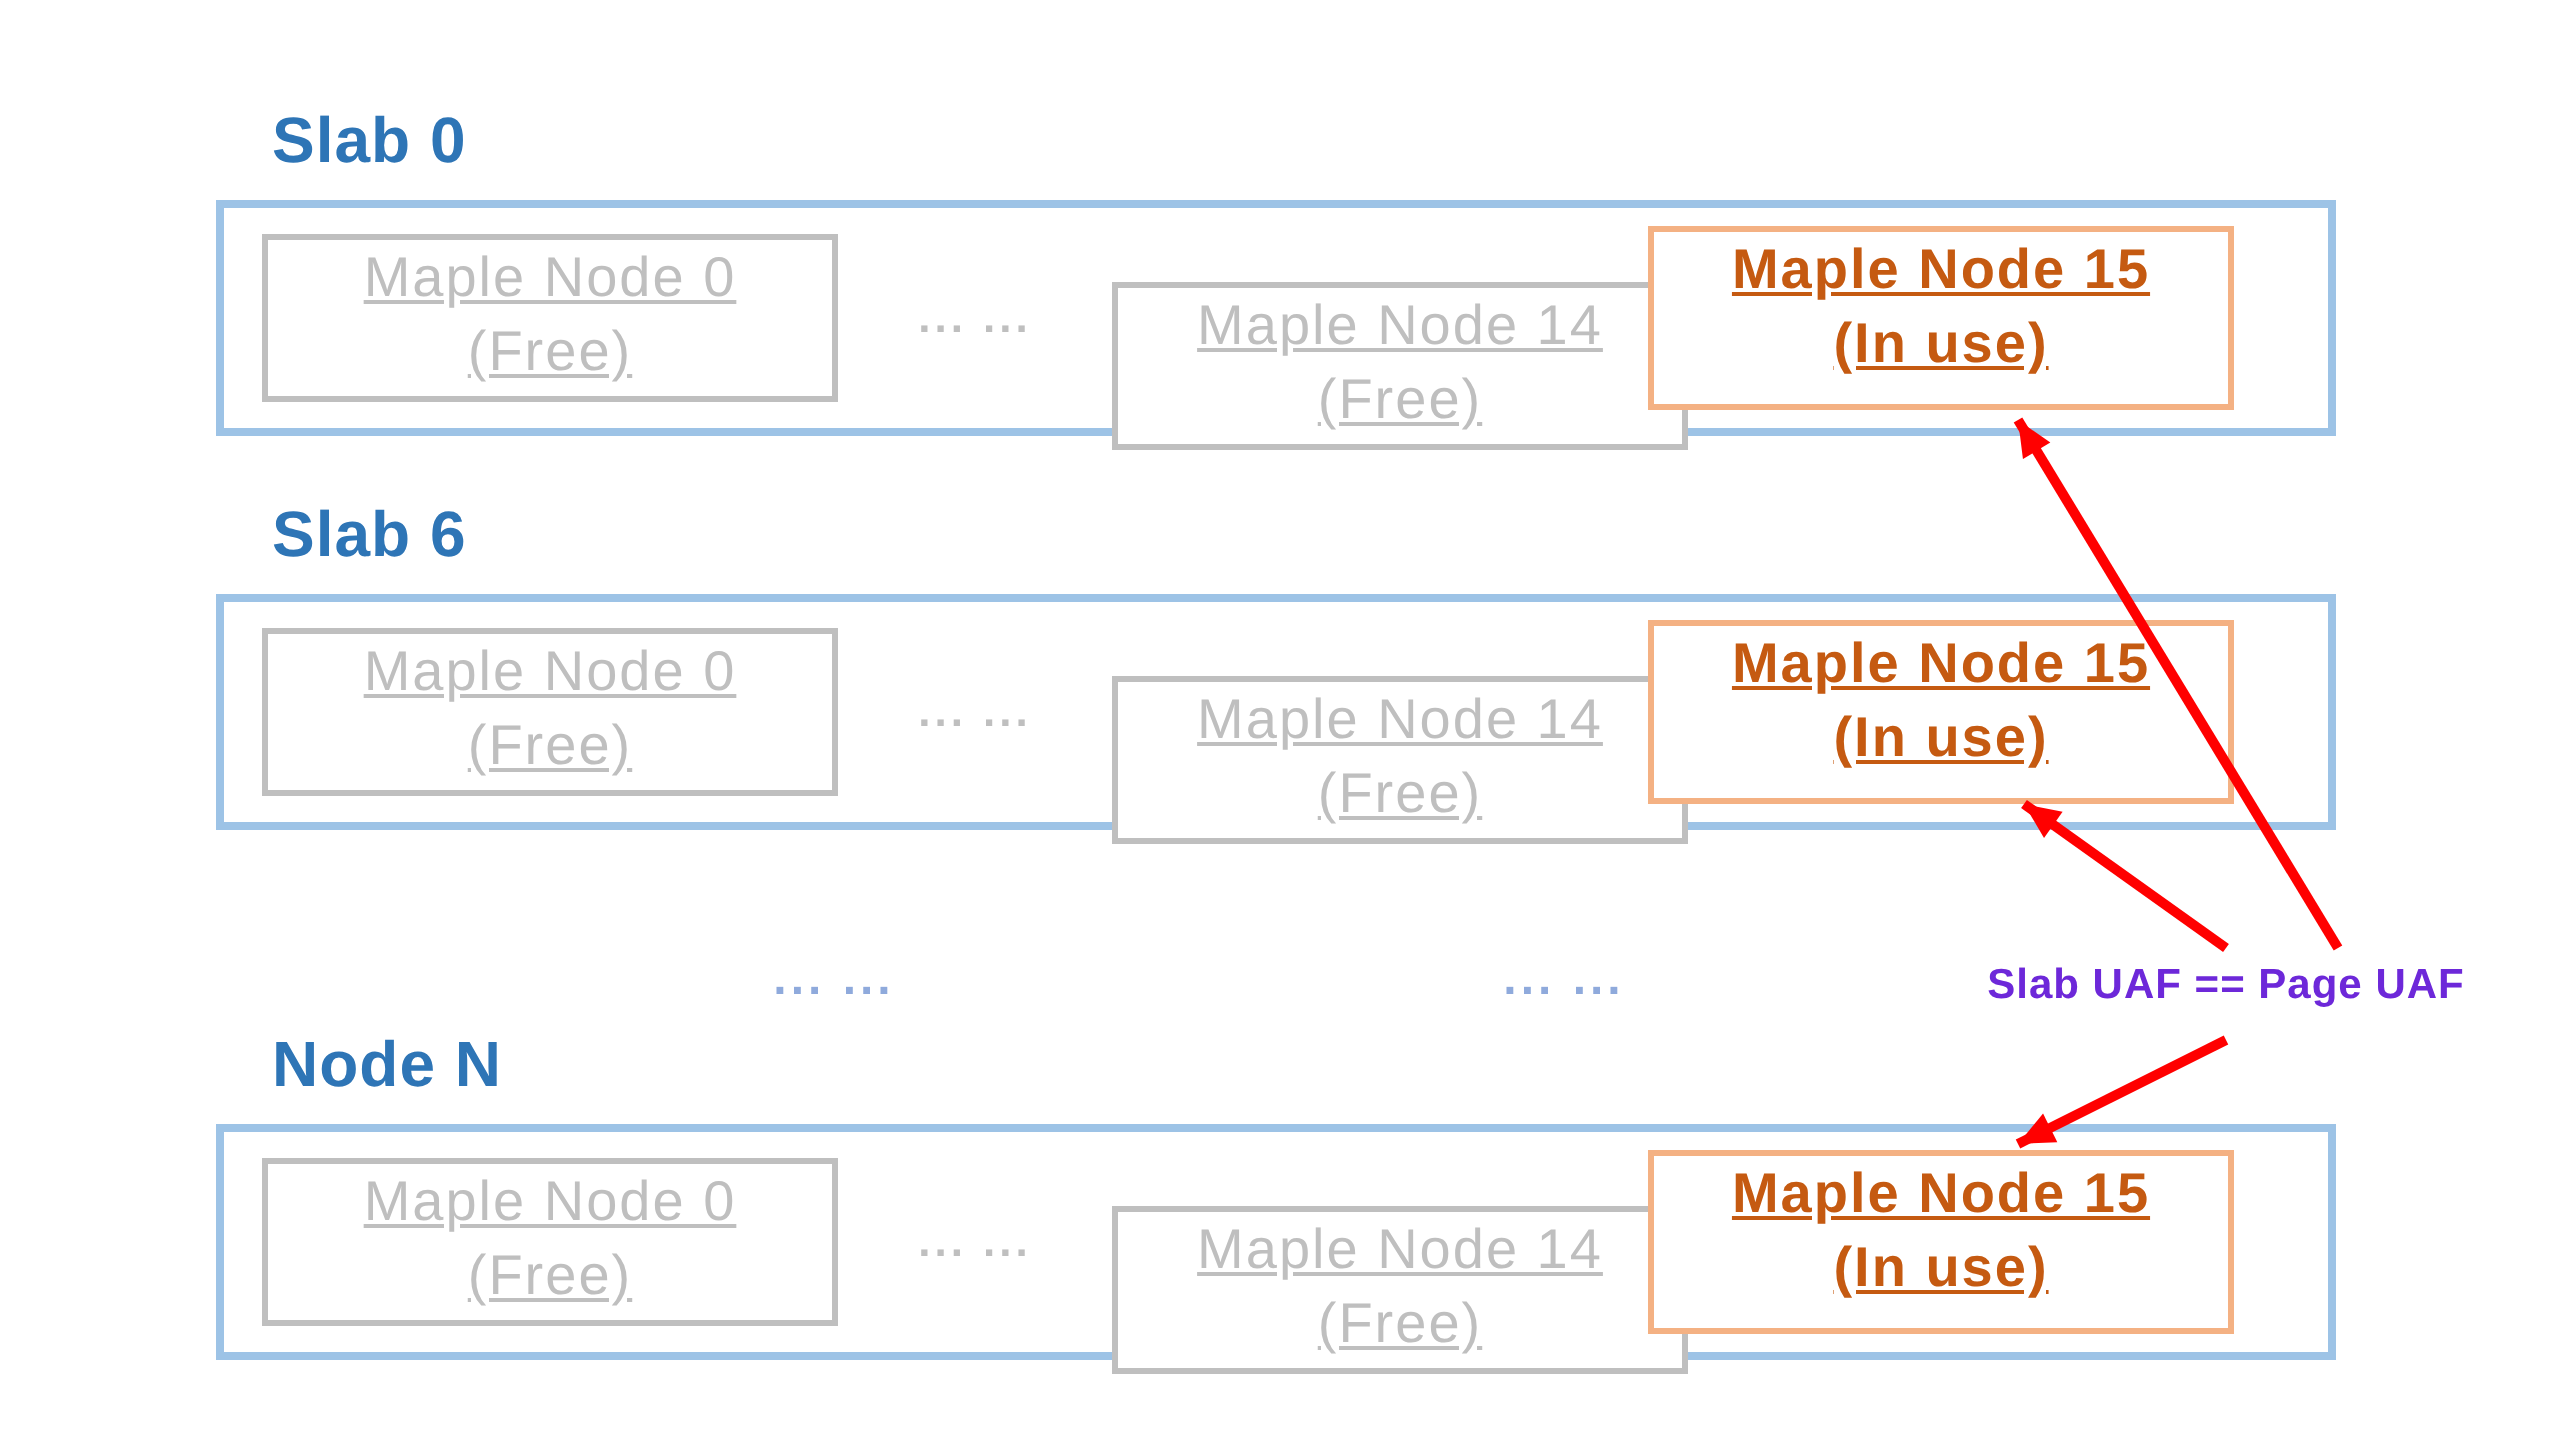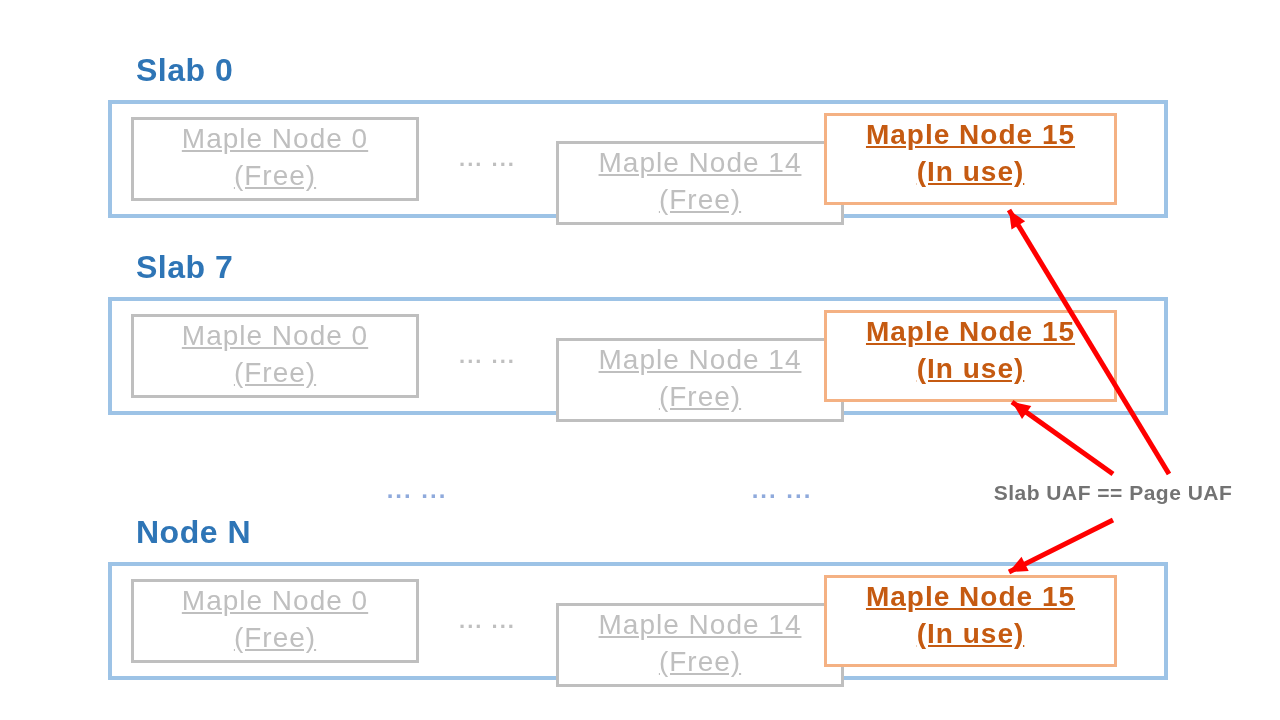--- a/index.html
+++ b/index.html
@@ -106,21 +106,21 @@
   .between-left  { left: 337px; }
   .between-right { left: 702px; }
 
   
   .uaf-annotation {
     position: absolute;
     top: 481px;
     left: 963px;
     width: 300px;
     text-align: center;
-    color: #737373;
+    color: #6d28d9;
     font-size: 21px;
     font-weight: bold;
     letter-spacing: 0.5px;
   }
 
   
   .arrow-overlay {
     position: absolute;
     top: 0; left: 0;
     width: 1280px;
@@ -144,21 +144,21 @@
     <div class="node node-free node-free-last">
       <div class="line">Maple Node 14</div>
       <div class="line">(Free)</div>
     </div>
     <div class="node node-inuse">
       <div class="line">Maple Node 15</div>
       <div class="line">(In use)</div>
     </div>
   </div>
 
-  <div class="slab-label lbl-s1">Slab 7</div>
+  <div class="slab-label lbl-s1">Slab 6</div>
   <div class="slab-box box-s1">
     <div class="node node-free node-free-first">
       <div class="line">Maple Node 0</div>
       <div class="line">(Free)</div>
     </div>
     <div class="slab-ellipsis">... ...</div>
     <div class="node node-free node-free-last">
       <div class="line">Maple Node 14</div>
       <div class="line">(Free)</div>
     </div>

